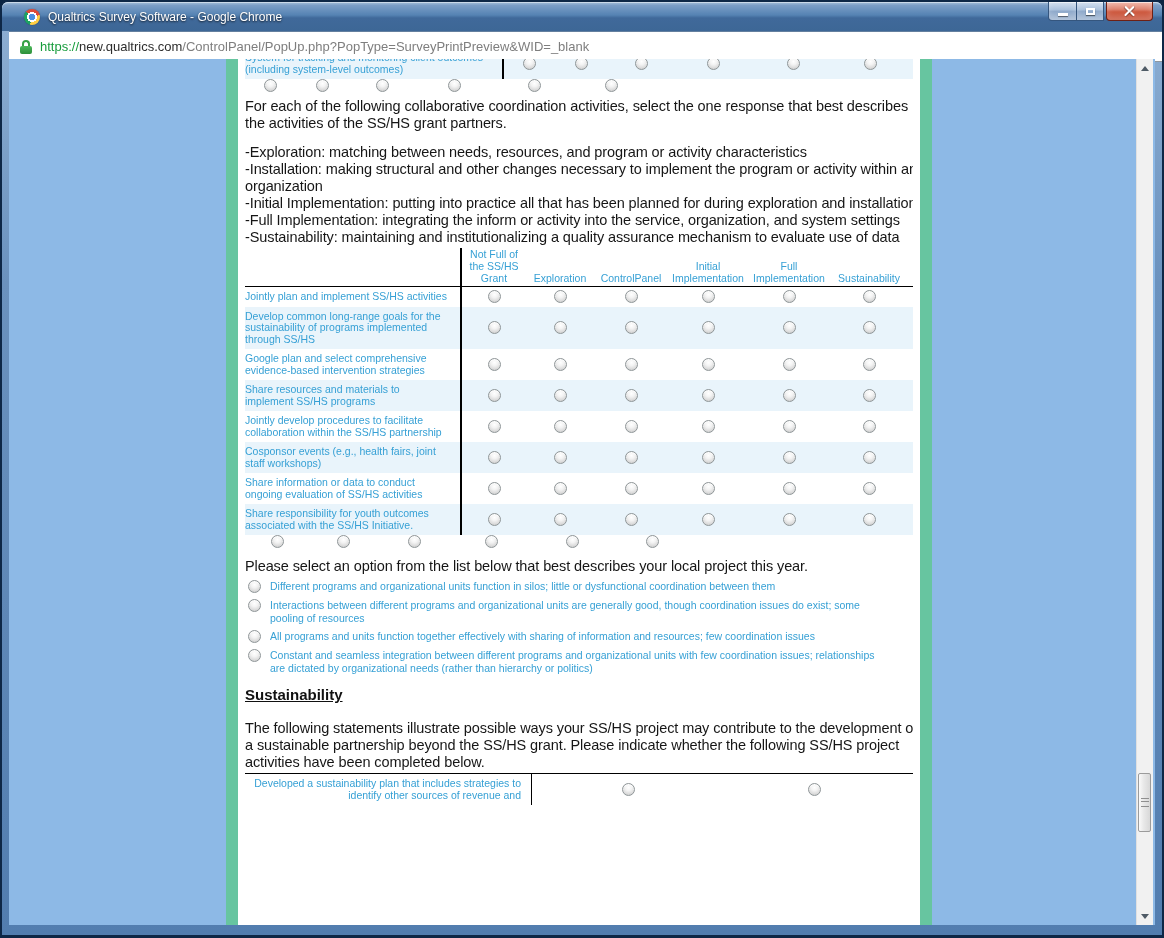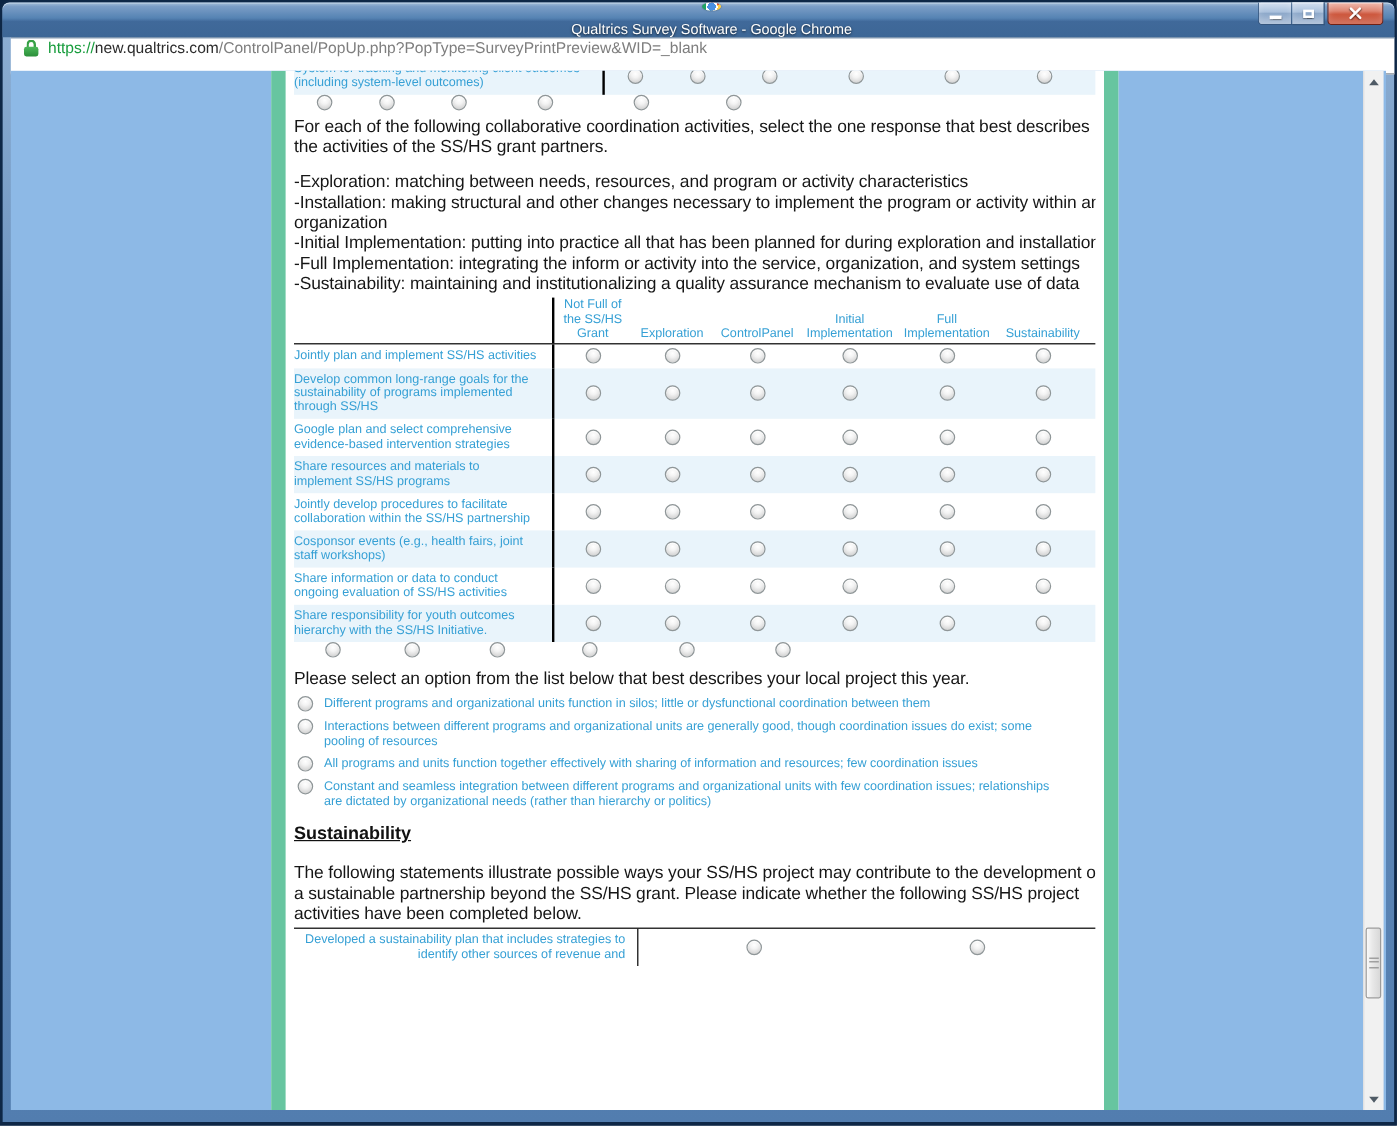--- a/index.html
+++ b/index.html
@@ -15,21 +15,21 @@
     border-radius:8px 8px 0 0;
     background:linear-gradient(180deg,#8fb0d4 0%,#6b92be 30%,#527daf 100%);
     box-sizing:border-box;
   }
   .titlebar{
     position:absolute;top:0;left:0;right:0;height:29px;
     border-radius:6px 6px 0 0;
     background:linear-gradient(180deg,#a6c0da 0%,#7family 0%,#7b9dc6 12%,#5583b3 45%,#40699a 55%,#3d6796 100%);
     background:linear-gradient(180deg,#a6c0da 0%,#7b9dc6 12%,#5583b3 45%,#40699a 55%,#3d6796 100%);
     box-shadow:inset 0 1px 0 rgba(255,255,255,.45);
-    display:flex;align-items:center;gap:8px;padding-left:22px;box-sizing:border-box;flex-direction:column;
+    display:flex;align-items:center;gap:8px;padding-left:22px;box-sizing:border-box;
   }
   .title-text{color:#fff;font-size:12px;text-shadow:0 1px 2px rgba(0,0,0,.75);}
   .chrome-logo{
     width:16px;height:16px;border-radius:50%;
     background:
       radial-gradient(circle at 50% 50%, #4a90e2 0 3.5px, #ffffff 3.5px 5px, rgba(0,0,0,0) 5px),
       conic-gradient(from -45deg, #dd4b39 0 120deg, #ffce44 120deg 240deg, #1da462 240deg 360deg);
     box-shadow:0 0 1px rgba(0,0,0,.6);
   }
   .winbtns{position:absolute;top:0;right:9px;display:flex;}
@@ -47,21 +47,21 @@
   .glyph-close{position:relative;width:11px;height:11px;}
   .glyph-close:before,.glyph-close:after{
     content:"";position:absolute;left:-1px;top:4.5px;width:13px;height:2.4px;background:#fff;
     box-shadow:0 1px 1px rgba(0,0,0,.4);border-radius:1px;}
   .glyph-close:before{transform:rotate(45deg);}
   .glyph-close:after{transform:rotate(-45deg);}
   
   .urlbar{
     position:absolute;top:29px;left:7px;right:0;height:31px;background:#fff;
     border-top:1px solid #64809f;border-bottom:1px solid #8f979e;
-    display:flex;align-items:flex-start;gap:8px;padding-left:11px;box-sizing:border-box;
+    display:flex;align-items:center;gap:8px;padding-left:11px;box-sizing:border-box;
     font-size:13px;white-space:nowrap;overflow:hidden;
   }
   .padlock{position:relative;width:12px;height:14px;margin-top:1px;}
   .padlock .shackle{position:absolute;top:0;left:2px;width:8px;height:8px;border:2px solid #36a045;border-bottom:none;border-radius:5px 5px 0 0;box-sizing:border-box;}
   .padlock .lockbody{position:absolute;bottom:0;left:0;width:12px;height:8px;background:linear-gradient(#4cb85a,#2c8f3a);border-radius:2px;}
   .url-scheme{color:#179c3c;}
   .url-domain{color:#2d2d2d;}
   .url-path{color:#7e7e7e;}
   
   .viewport{
@@ -380,21 +380,21 @@
                 </span>
                 <span class="cell" style="width: 82px;">
                   <span class="radio"></span>
                 </span>
                 <span class="cell" style="width: 78px;">
                   <span class="radio"></span>
                 </span>
               </div>
           </div>
           <div class="mrow shade">
-            <div class="mlabel">Share responsibility for youth outcomes hierarchy with the SS/HS Initiative.</div>
+            <div class="mlabel">Share responsibility for youth outcomes associated with the SS/HS Initiative.</div>
             <div class="cells">
                 <span class="cell" style="width: 64px;">
                   <span class="radio"></span>
                 </span>
                 <span class="cell" style="width: 68px;">
                   <span class="radio"></span>
                 </span>
                 <span class="cell" style="width: 74px;">
                   <span class="radio"></span>
                 </span>

